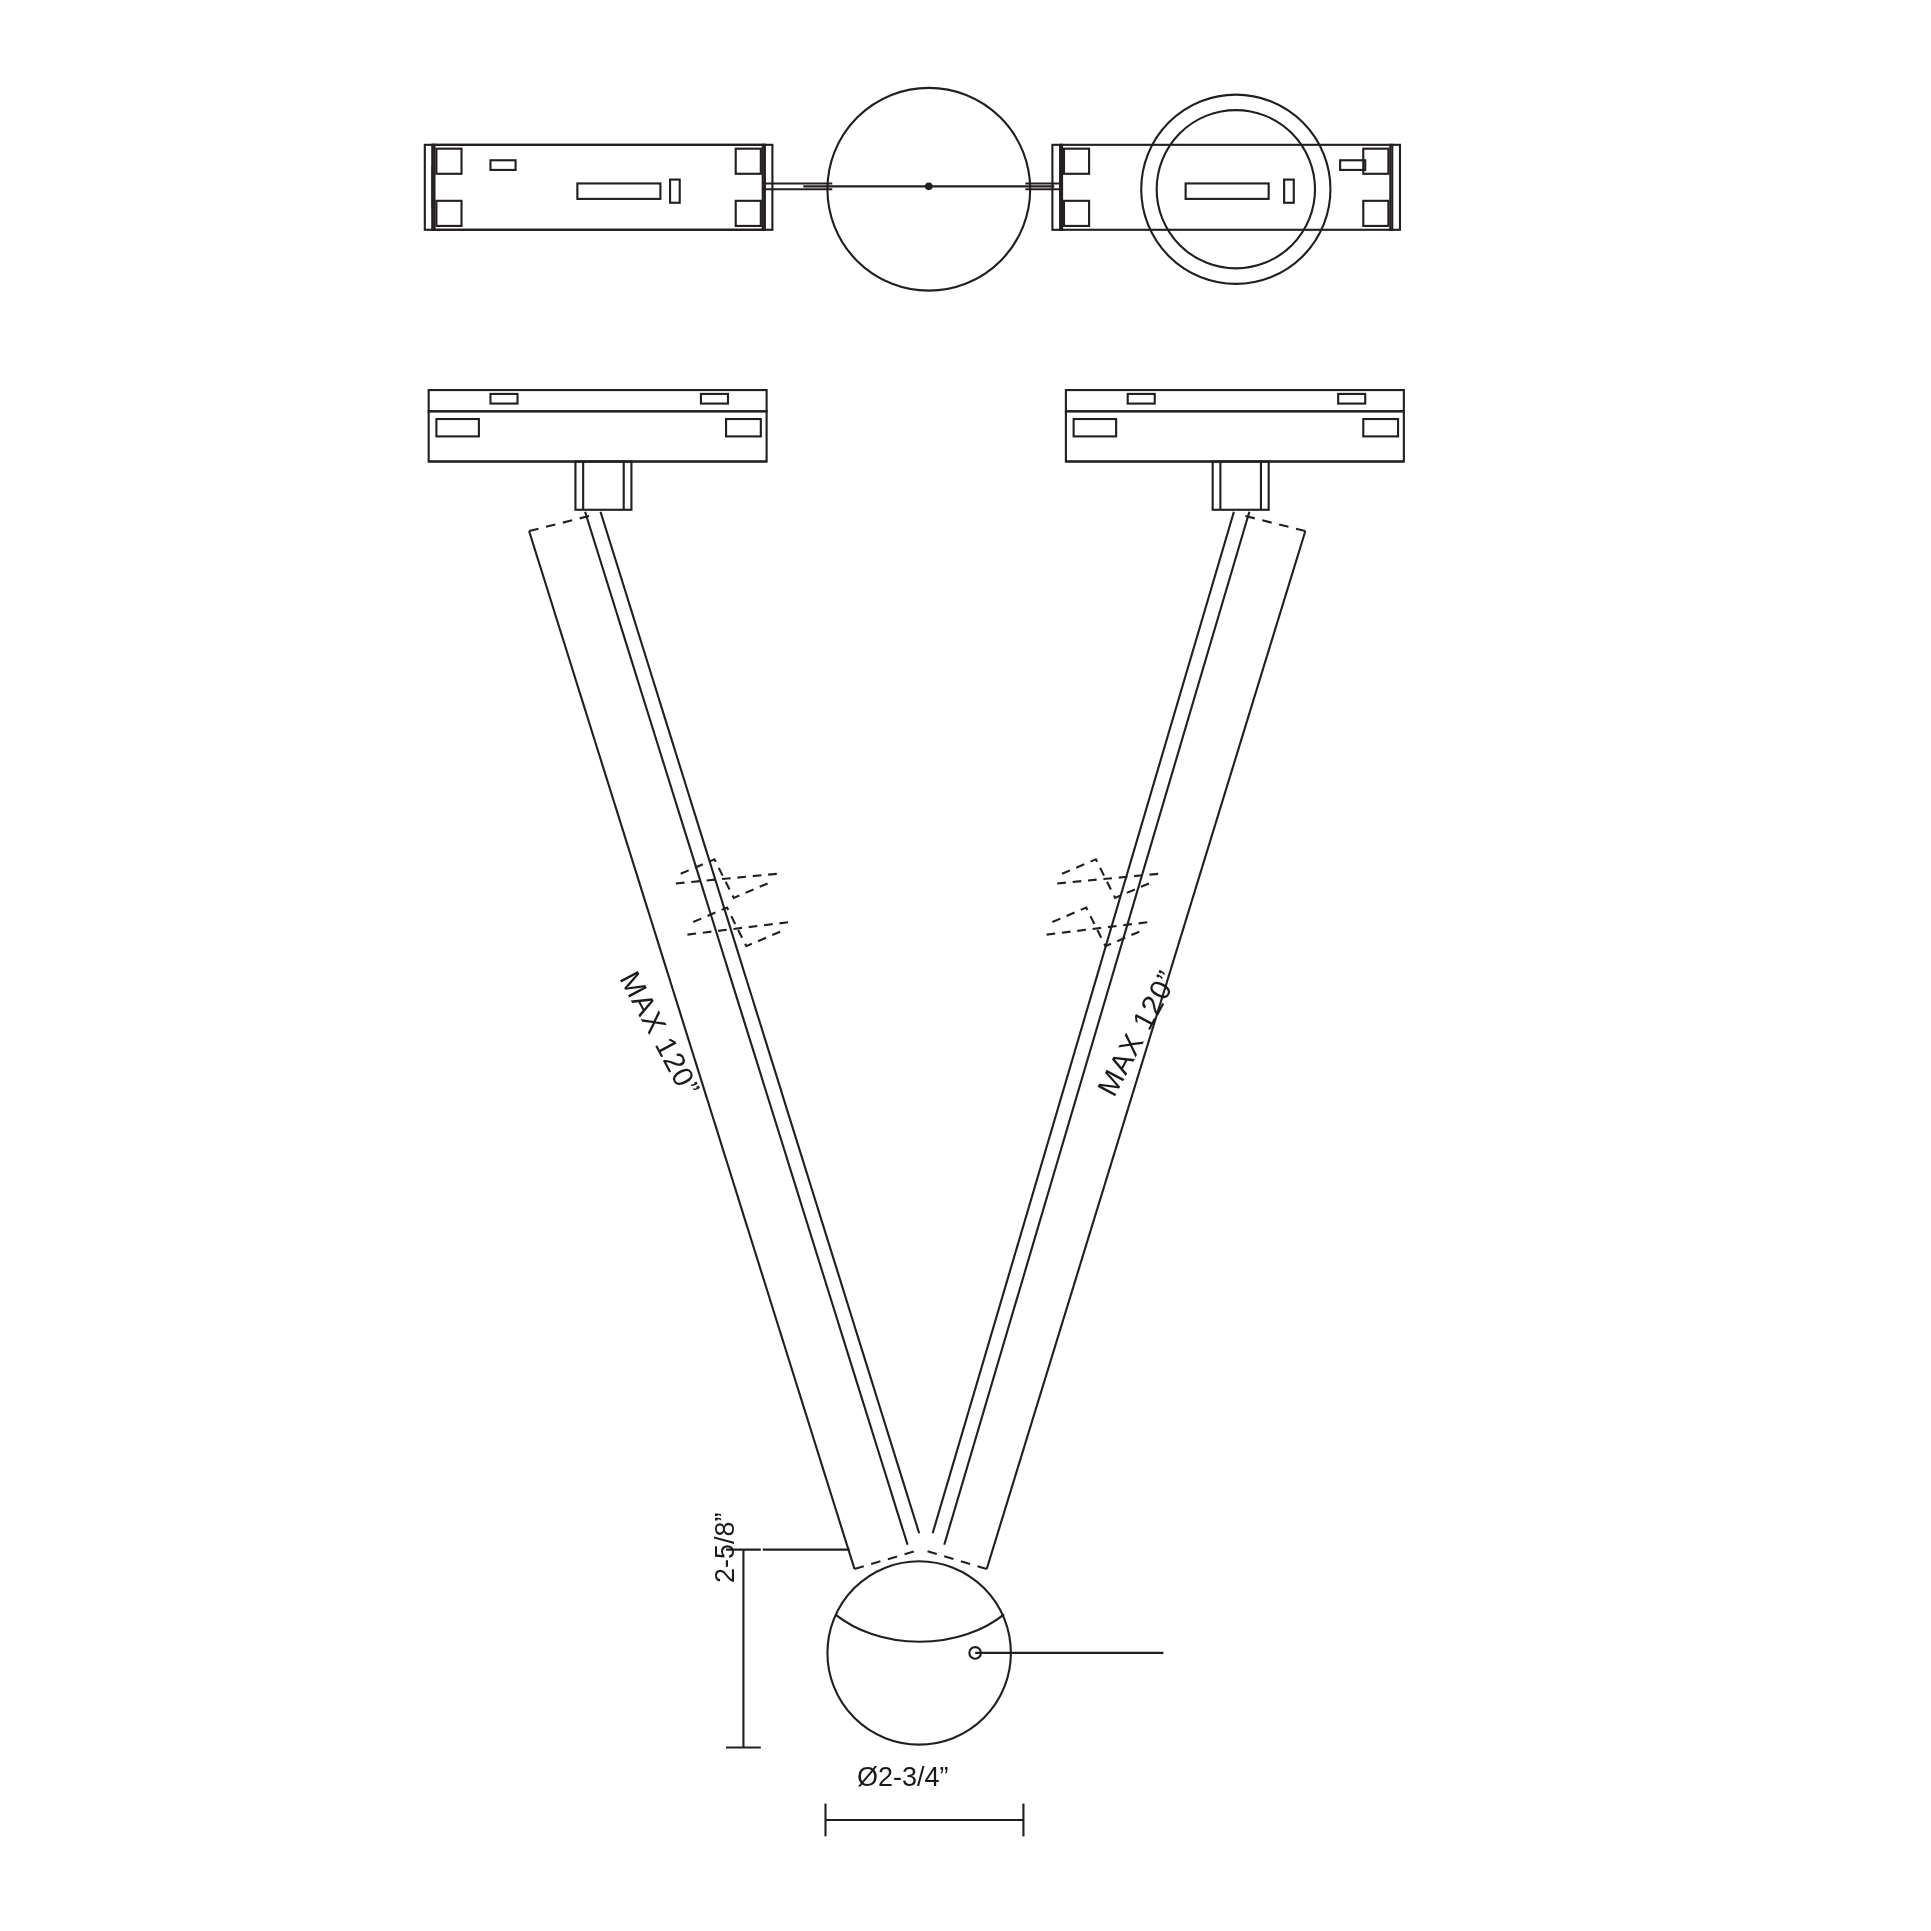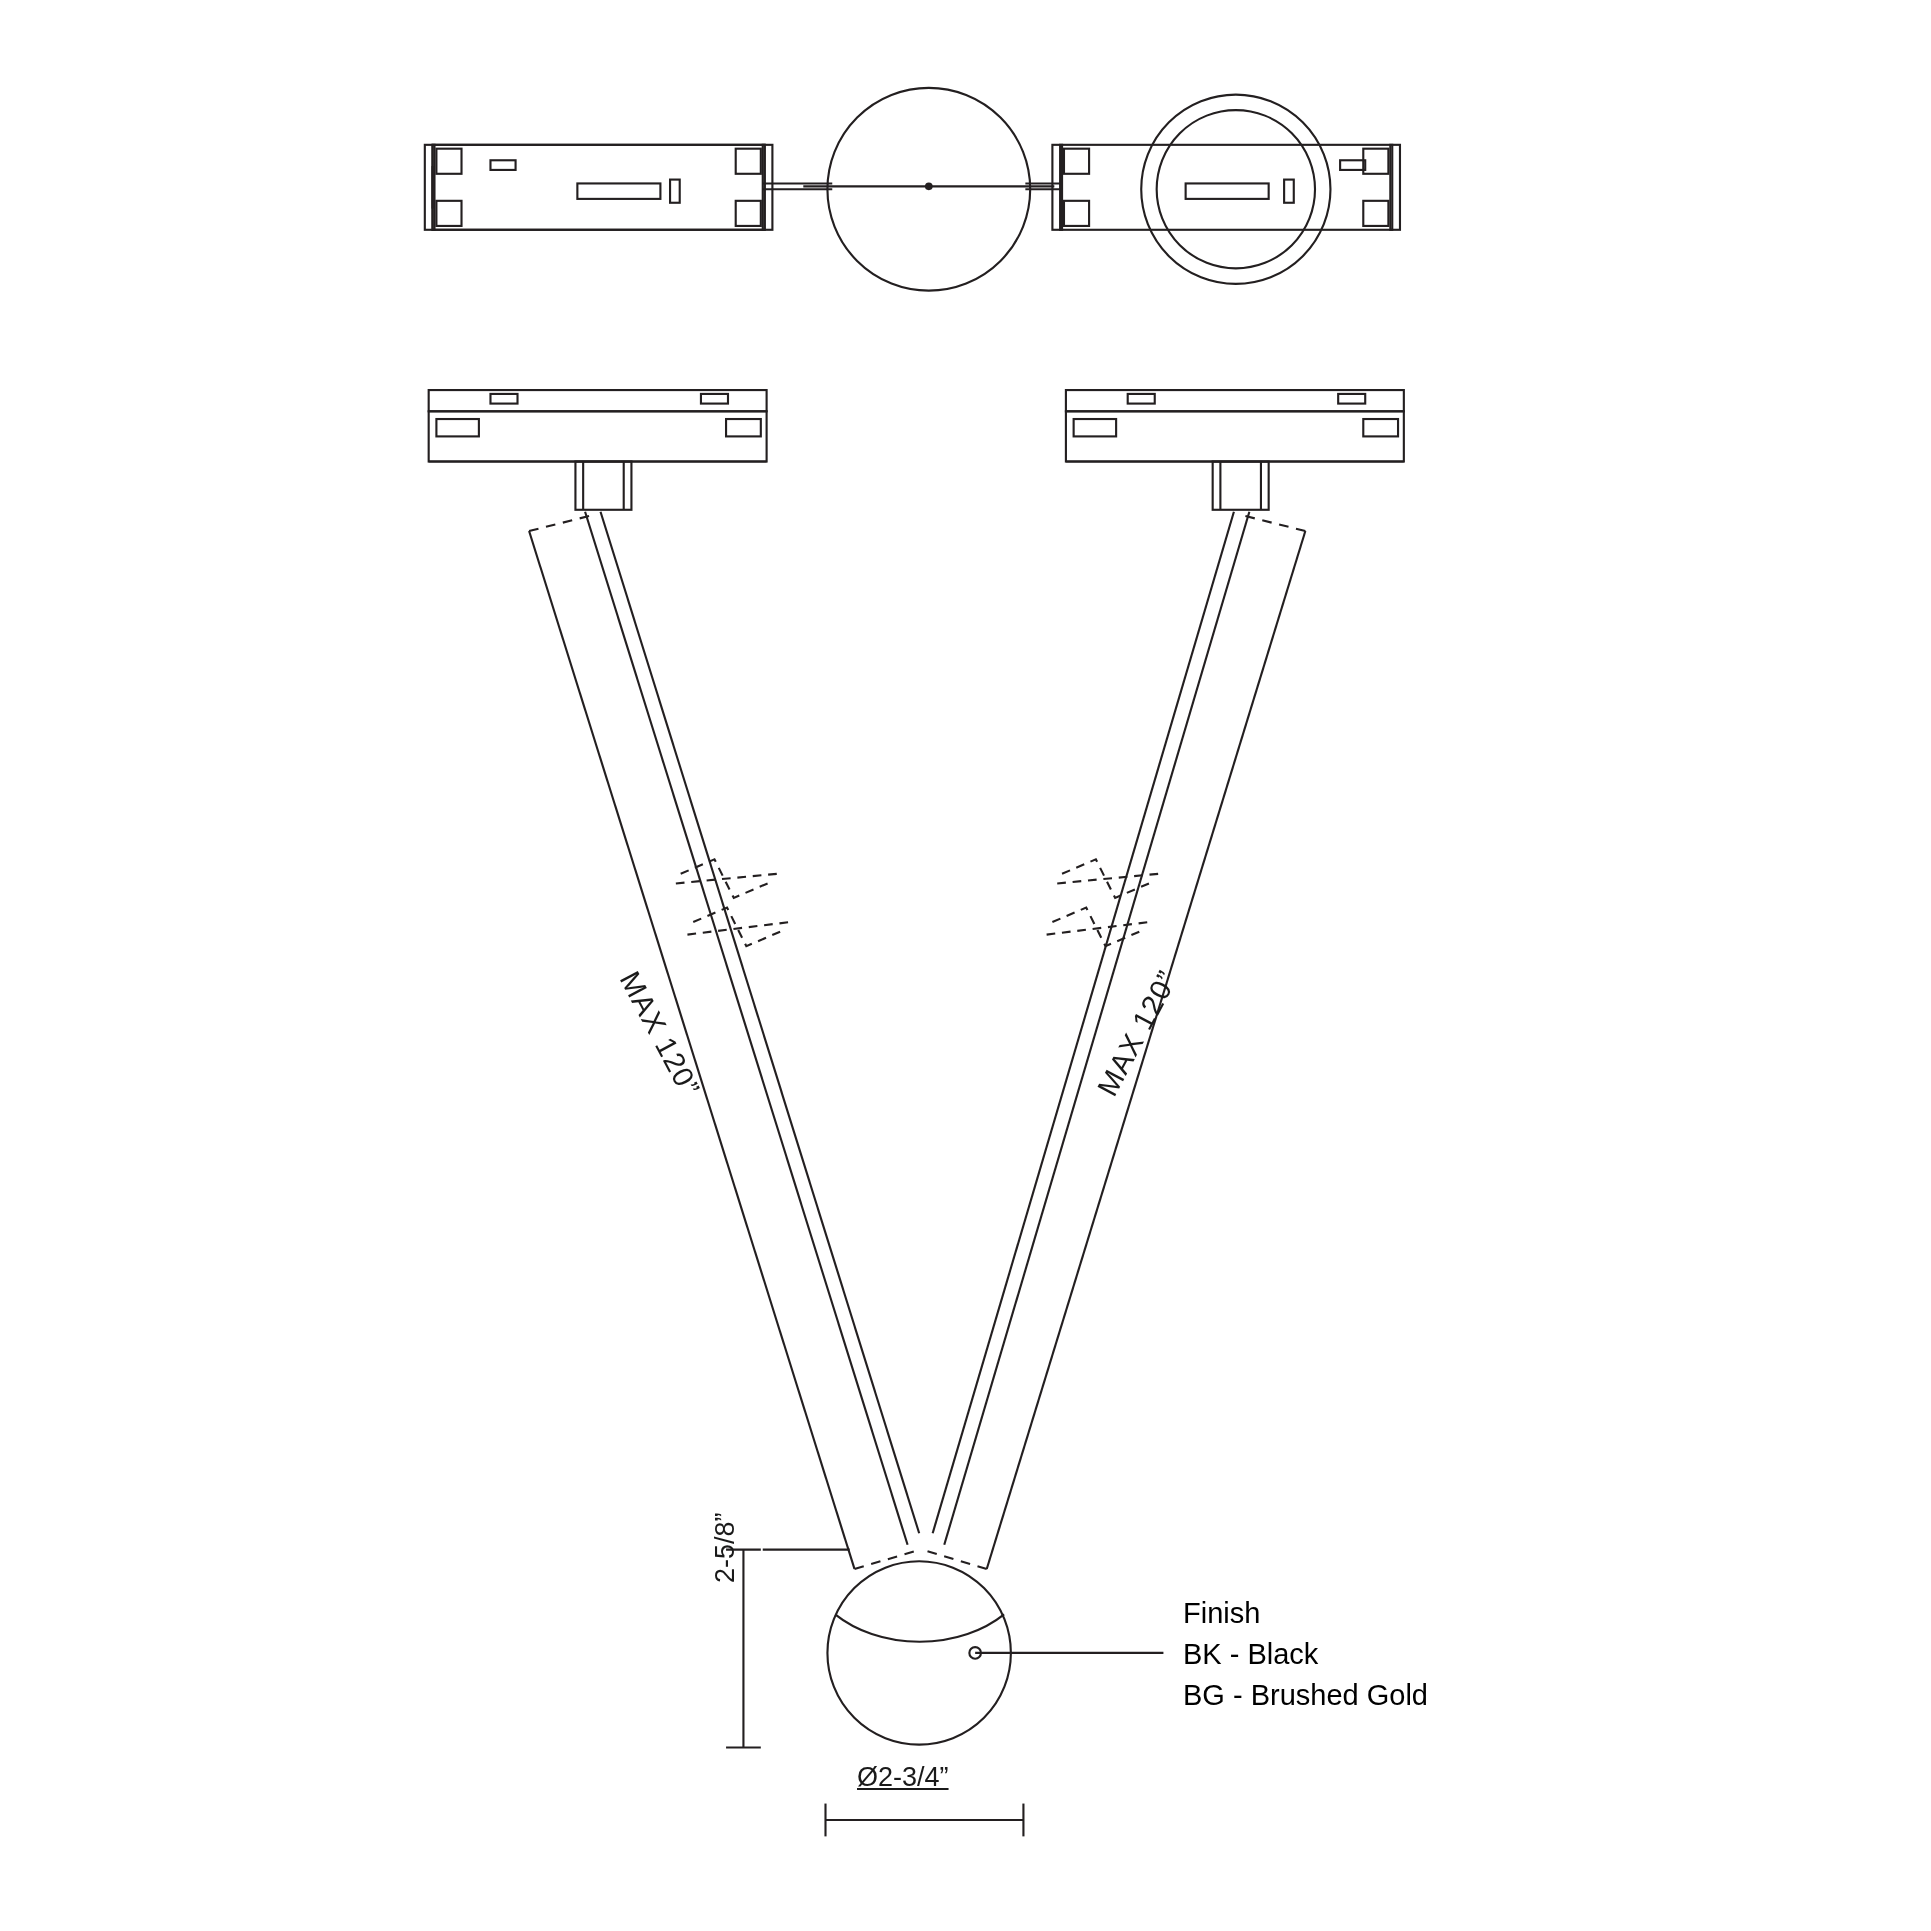--- a/index.html
+++ b/index.html
@@ -1,21 +1,21 @@
 <!DOCTYPE html>
 <html><head>
 <meta charset="utf-8">
 <style>
   html,body{margin:0;padding:0;background:#ffffff;}
   body{width:1931px;height:1931px;font-family:"Liberation Sans",sans-serif;color:#000;overflow:hidden;}
   #stage{position:relative;width:1931px;height:1931px;}
   svg#drawing{position:absolute;left:0;top:0;width:1931px;height:1931px;}
   .lbl{position:absolute;font-family:"Liberation Sans",sans-serif;color:#1a1a1a;white-space:nowrap;}
   .finish-block{position:absolute;left:1183px;top:1593px;font-size:29px;line-height:41px;}
-  .dim-dia{position:absolute;left:857px;top:1762px;font-size:27px;text-decoration:underline;}
+  .dim-dia{position:absolute;left:857px;top:1762px;font-size:27px;}
   .dim-h{position:absolute;left:710px;top:1583px;font-size:27px;transform:rotate(-90deg);transform-origin:left top;}
   .maxlabel-l{position:absolute;left:642px;top:966px;font-size:29px;transform:rotate(62deg);transform-origin:left top;letter-spacing:1px;}
   .maxlabel-r{position:absolute;left:1091px;top:1086px;font-size:29px;transform:rotate(-62deg);transform-origin:left top;letter-spacing:1px;}
 </style>
 </head>
 <body>
 
 <div id="stage">
 
   <svg id="drawing" viewBox="0 0 2000 2000">
@@ -149,20 +149,15 @@
       </g>
     </g>
   </svg>
 
   <div class="maxlabel-l lbl">MAX 120”</div>
   <div class="maxlabel-r lbl">MAX 120”</div>
 
   <div class="dim-h lbl">2-5/8”</div>
   <div class="dim-dia lbl">Ø2-3/4”</div>
 
-  <div class="finish-block">
-    <div>Finish</div>
-    <div>BK - Black</div>
-    <div>BG - Brushed Gold</div>
-  </div>
 
 </div>
 
 
 </body></html>

